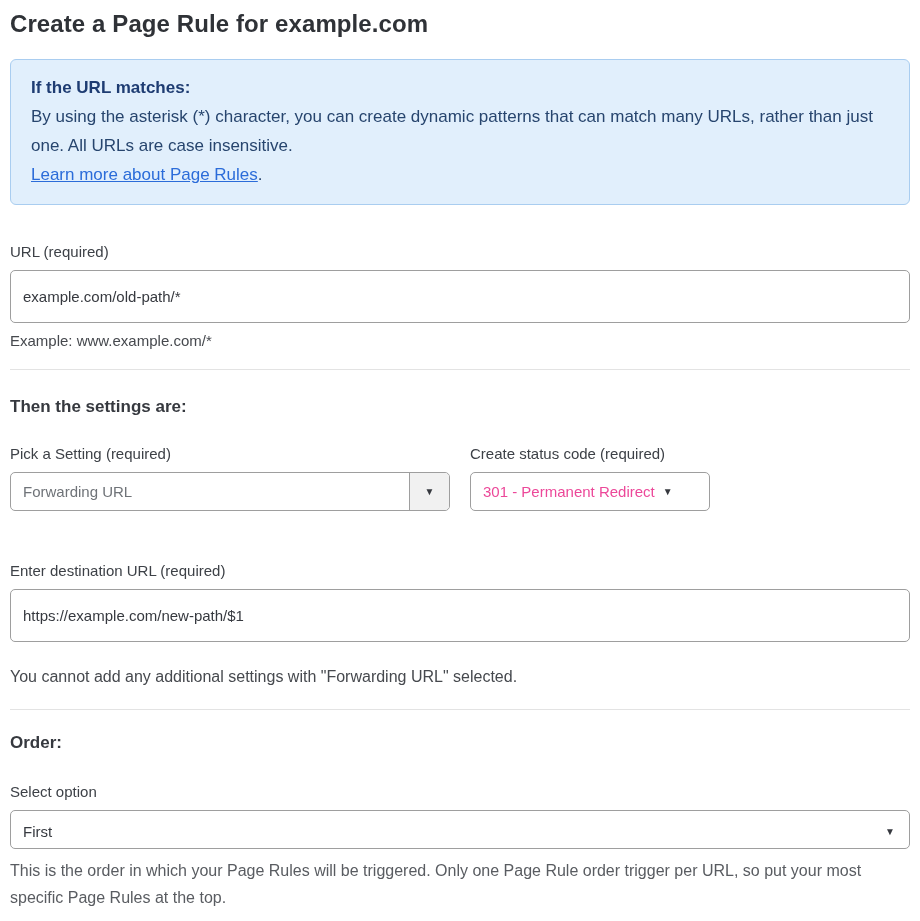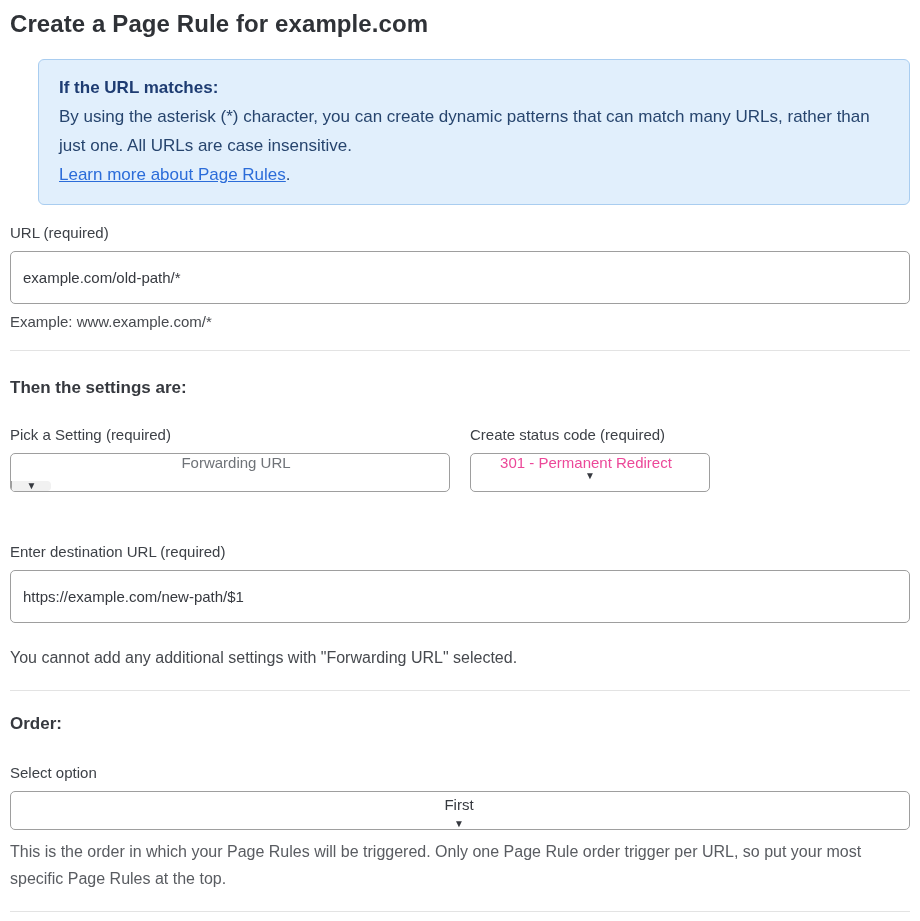--- a/index.html
+++ b/index.html
@@ -24,21 +24,20 @@
   
   .info-box {
     margin-top: 21px;
     background: #e1effc;
     border: 1px solid #a9cdf0;
     border-radius: 6px;
     padding: 13px 20px 15px 20px;
     font-size: 17px;
     line-height: 29px;
     color: #27456e;
-    margin-left: 28px;
   }
   .info-heading { font-weight: 700; color: #1e3c72; }
   .info-link {
     color: #2b6cd9;
     text-decoration: underline;
     cursor: pointer;
   }
   .info-link-suffix { color: #27456e; }
 
   
@@ -58,21 +57,21 @@
     color: #36393f;
     background: #ffffff;
     outline: none;
   }
   .helper-text {
     font-size: 15px;
     color: #46494e;
     margin-top: 9px;
   }
 
-  .section-url { margin-top: 19px; }
+  .section-url { margin-top: 38px; }
 
   .divider {
     border: none;
     border-top: 1px solid #e3e3e3;
     height: 0;
   }
   .divider-1 { margin-top: 20px; }
   .divider-2 { margin-top: 23px; }
   .divider-3 { margin-top: 19px; }
 
@@ -92,21 +91,20 @@
   .select-col-status { width: 240px; }
 
   .select-box {
     height: 39px;
     border: 1px solid #9e9e9e;
     border-radius: 5px;
     background: #ffffff;
     display: flex;
     align-items: center;
     cursor: pointer;
-    flex-direction: column;
   }
   .select-split { justify-content: space-between; overflow: hidden; }
   .select-split .select-value {
     padding-left: 12px;
     font-size: 15px;
     color: #6f7378;
   }
   .select-arrow-segment {
     width: 40px;
     align-self: stretch;

